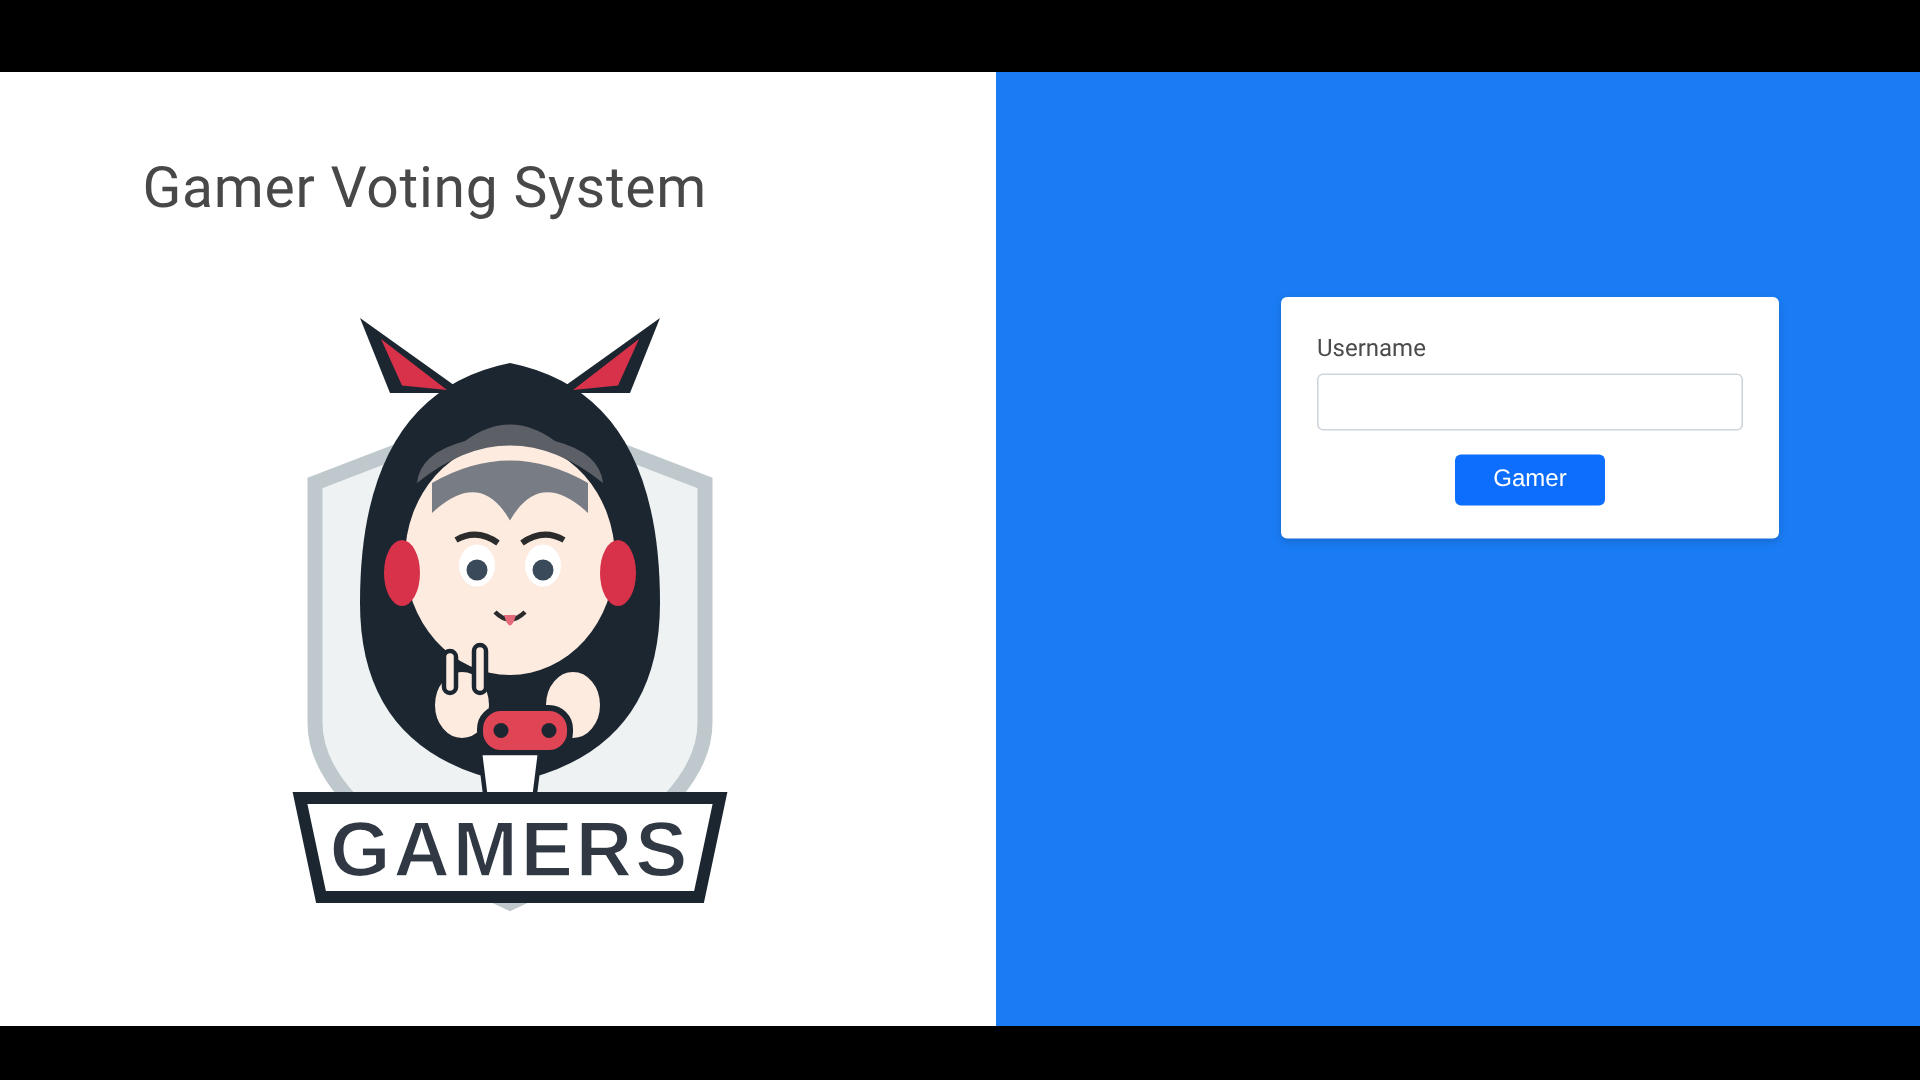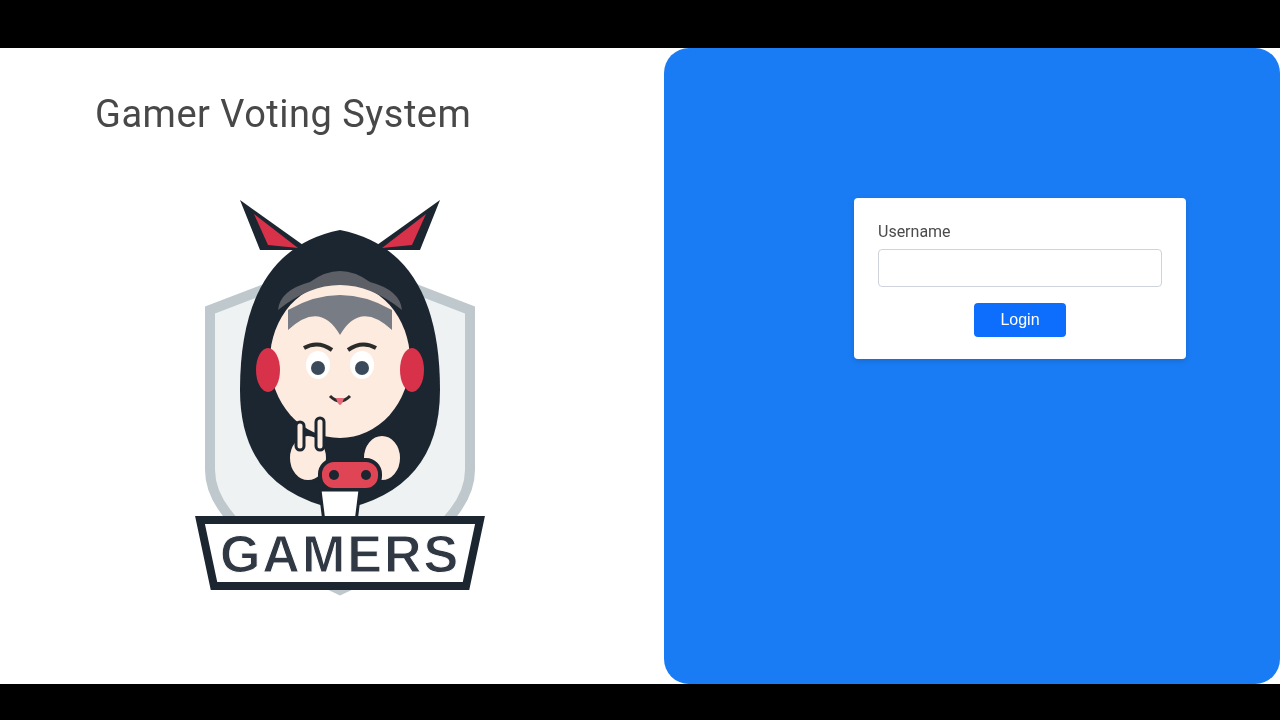--- a/index.html
+++ b/index.html
@@ -16,38 +16,37 @@
 
   .left {
     flex: 0 0 664px;
     background: #ffffff;
     padding: 0;
   }
   .page-title {
     font-size: 38px;
     font-weight: 400;
     color: #484848;
-    margin: 44px 0 0 95px;
+    margin: 56px 0 0 95px;
     letter-spacing: 0.5px;
   }
   .logo-wrap {
     width: 340px;
     height: 420px;
     margin: 54px 0 0 170px;
     position: relative;
     display: flex;
     align-items: center;
     justify-content: center;
   }
 
   .right {
     flex: 1;
     background: #1a7cf4;
     position: relative;
-    border-radius: 25px;
   }
 
   .login-card {
     position: absolute;
     left: 190px;
     top: 150px;
     width: 332px;
     background: #ffffff;
     border-radius: 4px;
     box-shadow: 0 2px 6px rgba(0,0,0,0.15);
@@ -150,20 +149,20 @@
     </div>
   </div>
 
   <div class="right">
     <div class="login-card">
       <div class="form-group">
         <label class="form-label">Username</label>
         <input type="text" class="form-input" value="" style="">
       </div>
       <div class="btn-row">
-        <button class="login-btn">Login</button>
+        <button class="login-btn">Gamer</button>
       </div>
     </div>
   </div>
 
 </div>
 
 <div class="bottombar"></div>
 
 </body></html>

